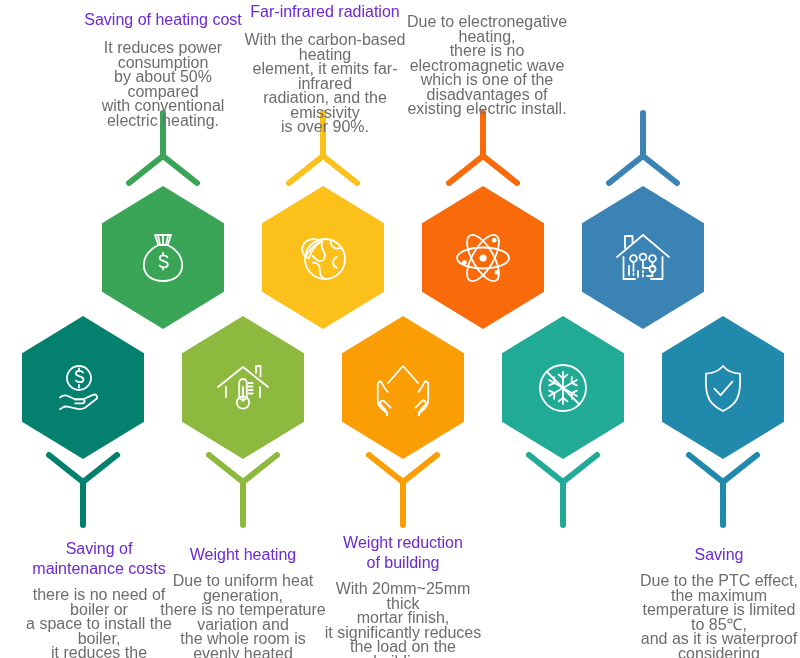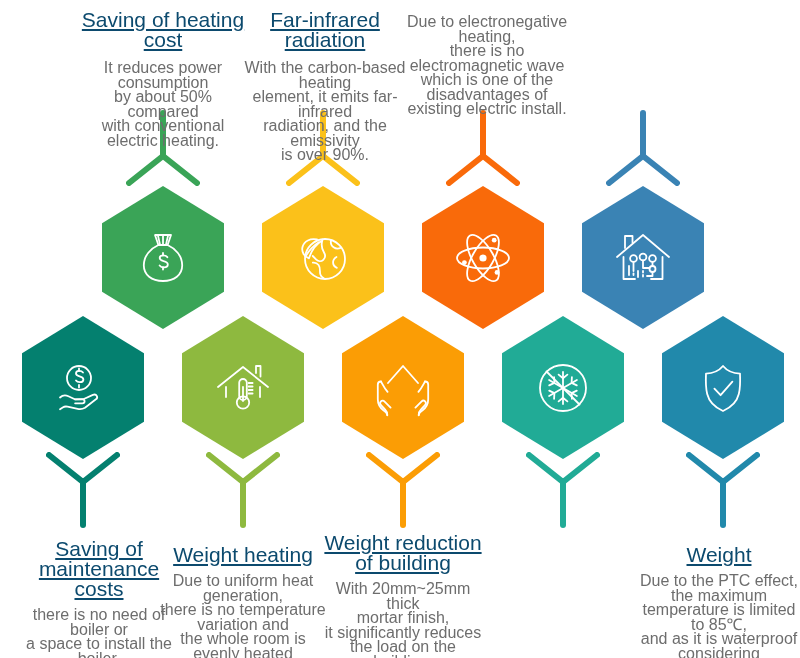--- a/index.html
+++ b/index.html
@@ -9,26 +9,25 @@
     font-family:"Liberation Sans", sans-serif;
     color:#3b3b3b;
     position:relative;
     overflow:hidden;
   }
   #stage { position:relative; width:800px; height:658px; }
 
   
   .txtblock { position:absolute; text-align:center; }
   .txtblock .ttl {
-    font-size:21px;
+    font-size:16px;
     line-height:20px;
-    color:#0c4a6e;
+    color:#6d28d9;
     font-weight:400;
     white-space:pre-line;
-    text-decoration:underline;
   }
   .txtblock .dsc {
     font-size:16px;
     line-height:14.5px;
     color:#6d6d6d;
     white-space:pre-line;
   }
   .top .dsc { margin-top:11px; }
   .bot .dsc { margin-top:9px; }
 
@@ -255,21 +254,21 @@
     </svg>
   </div>
 
   <div class="txtblock top" style="left:78px; top:10px; width:170px;">
     <div class="ttl">Saving of heating cost</div>
     <div class="dsc">It reduces power consumption
 by about 50% compared
 with conventional electric heating.</div>
   </div>
 
-  <div class="txtblock top" style="left:240px; top:10px; width:170px;">
+  <div class="txtblock top" style="left:240px; top:2px; width:170px;">
     <div class="ttl">Far-infrared radiation</div>
     <div class="dsc">With the carbon-based heating
 element, it emits far-infrared
 radiation, and the emissivity
 is over 90%.</div>
   </div>
 
   <div class="txtblock top" style="left:398px; top:4px; width:178px;">
     <div class="dsc">Due to electronegative heating,
 there is no electromagnetic wave
@@ -298,21 +297,21 @@
     <div class="ttl">Weight reduction
 of building</div>
     <div class="dsc">With 20mm~25mm thick
 mortar finish,
 it significantly reduces
 the load on the building.</div>
   </div>
 
 
   <div class="txtblock bot" style="left:638px; top:545px; width:162px;">
-    <div class="ttl">Weight</div>
+    <div class="ttl">Saving</div>
     <div class="dsc">Due to the PTC effect, the maximum
 temperature is limited to 85℃,
 and as it is waterproof considering
 wet heating, it is safe from
 water and moisture.</div>
   </div>
 
 </div>
 
 </body></html>

